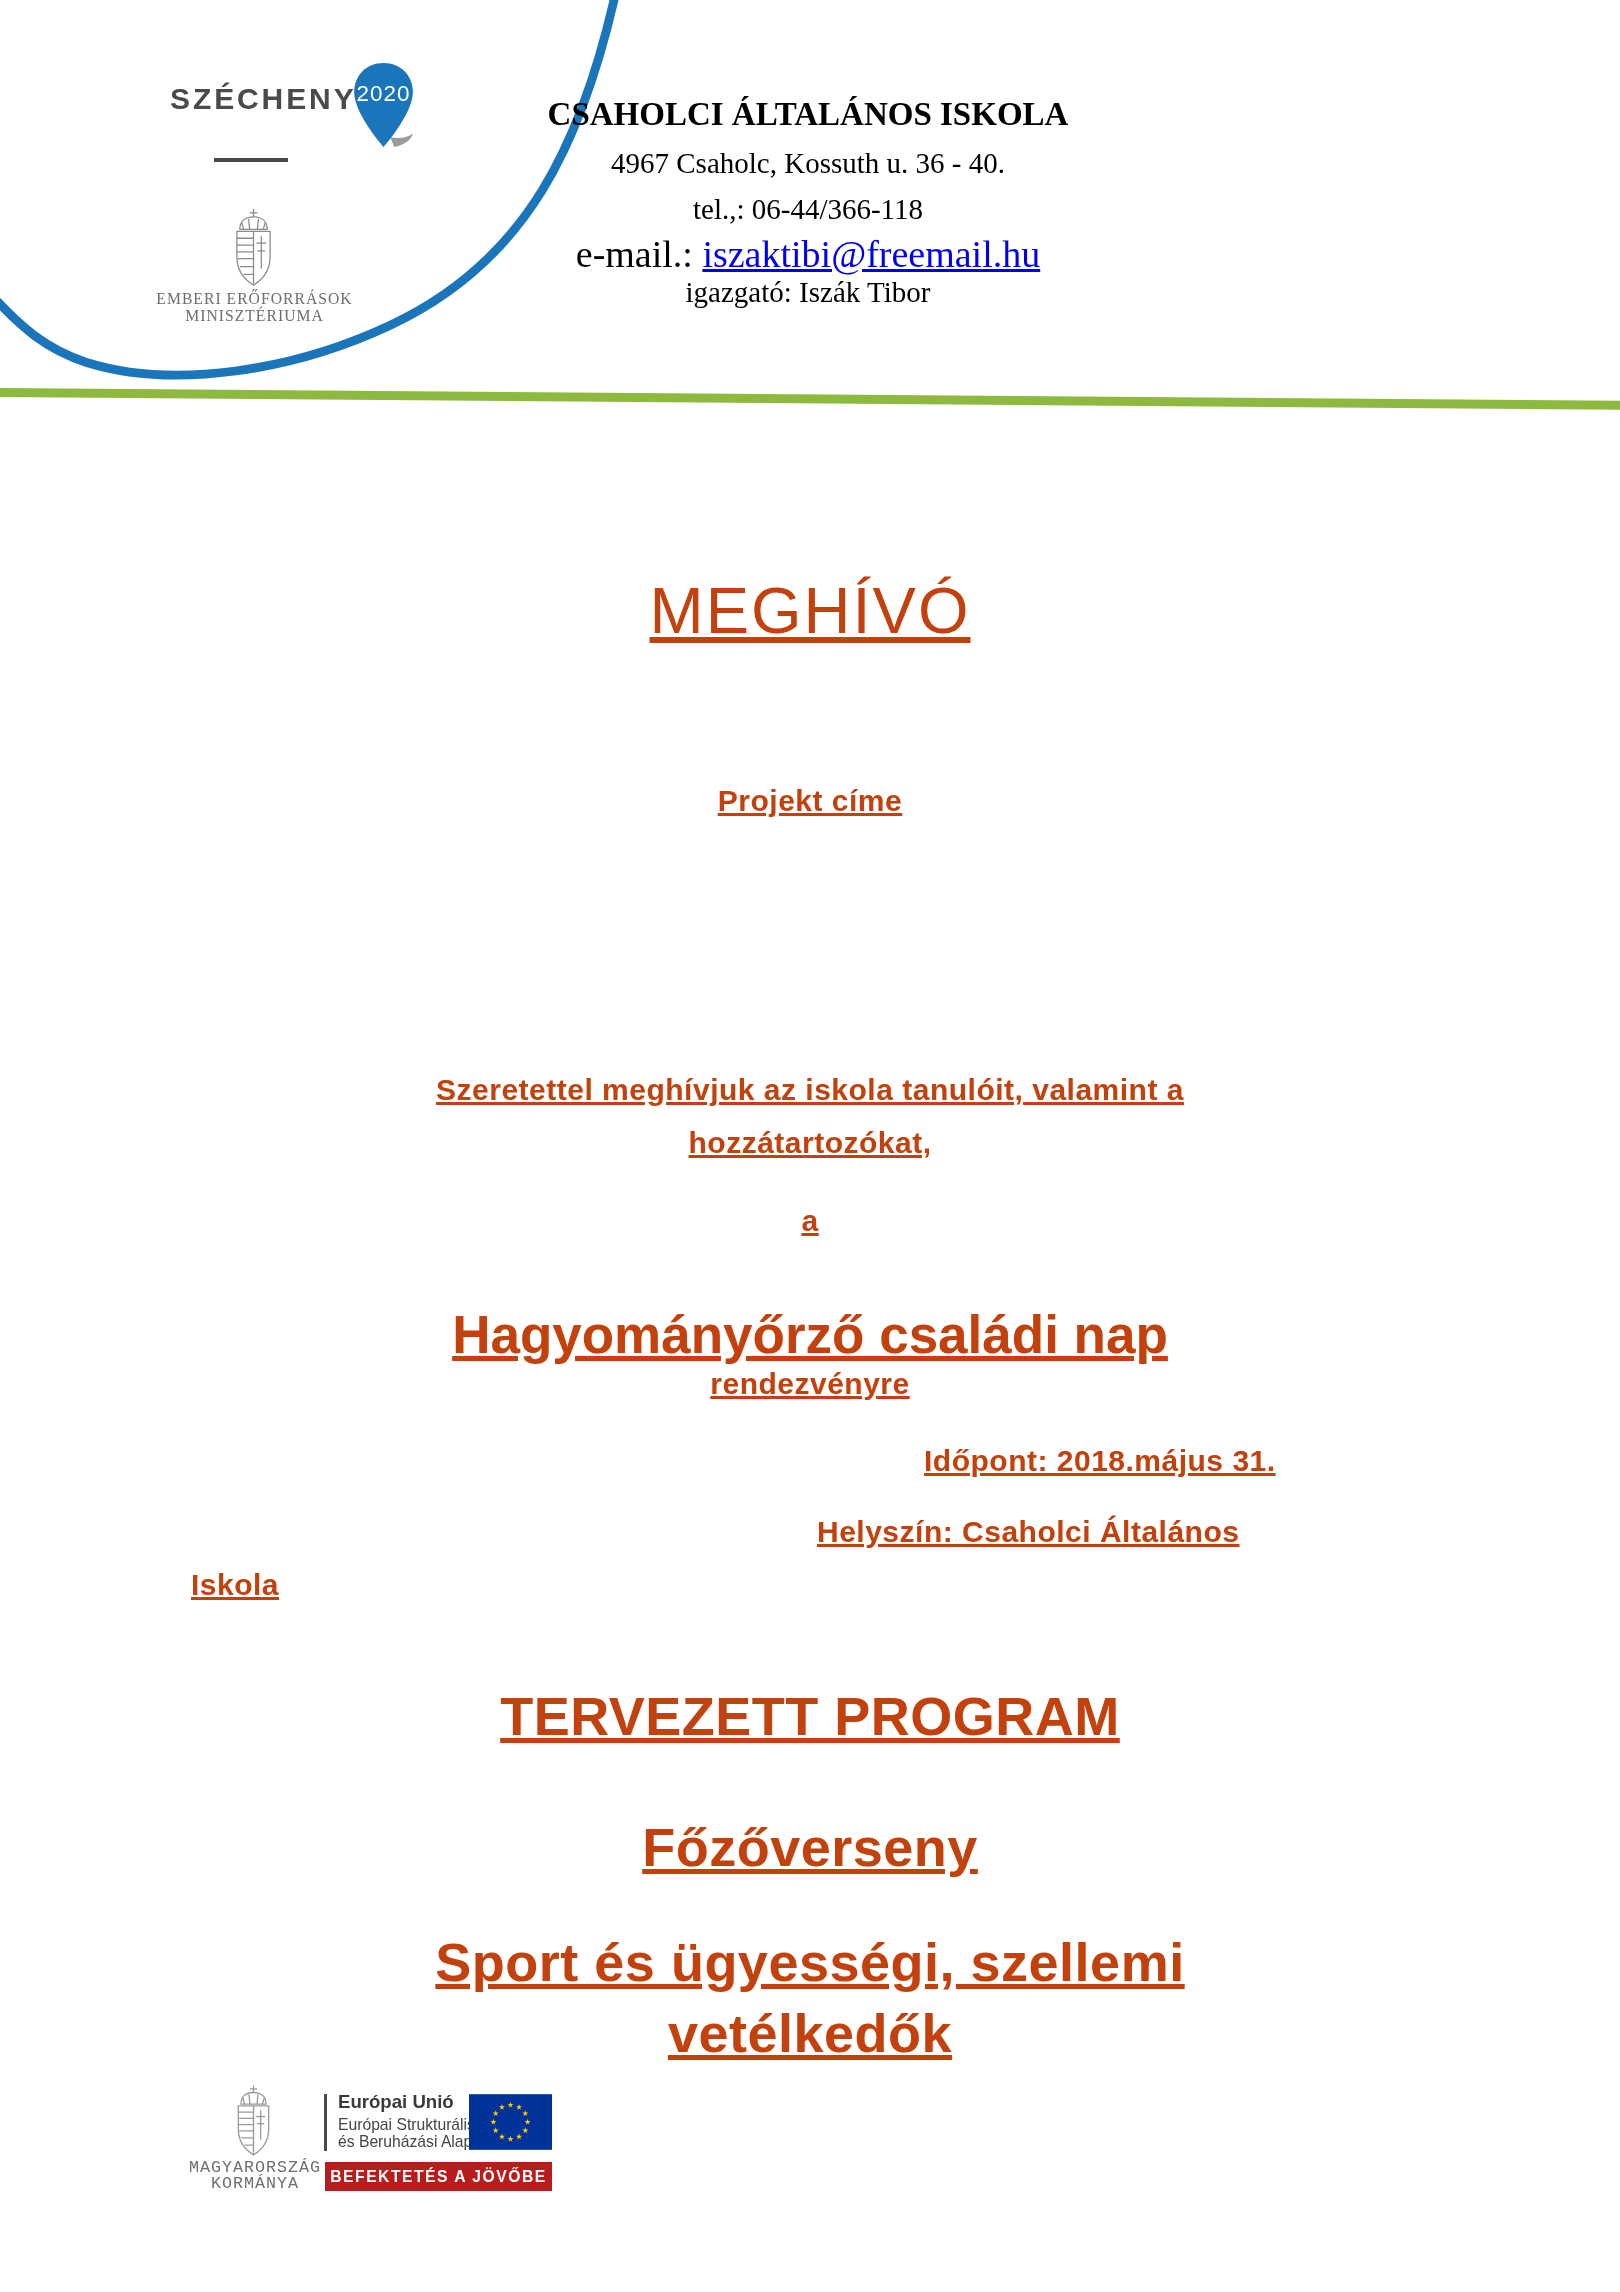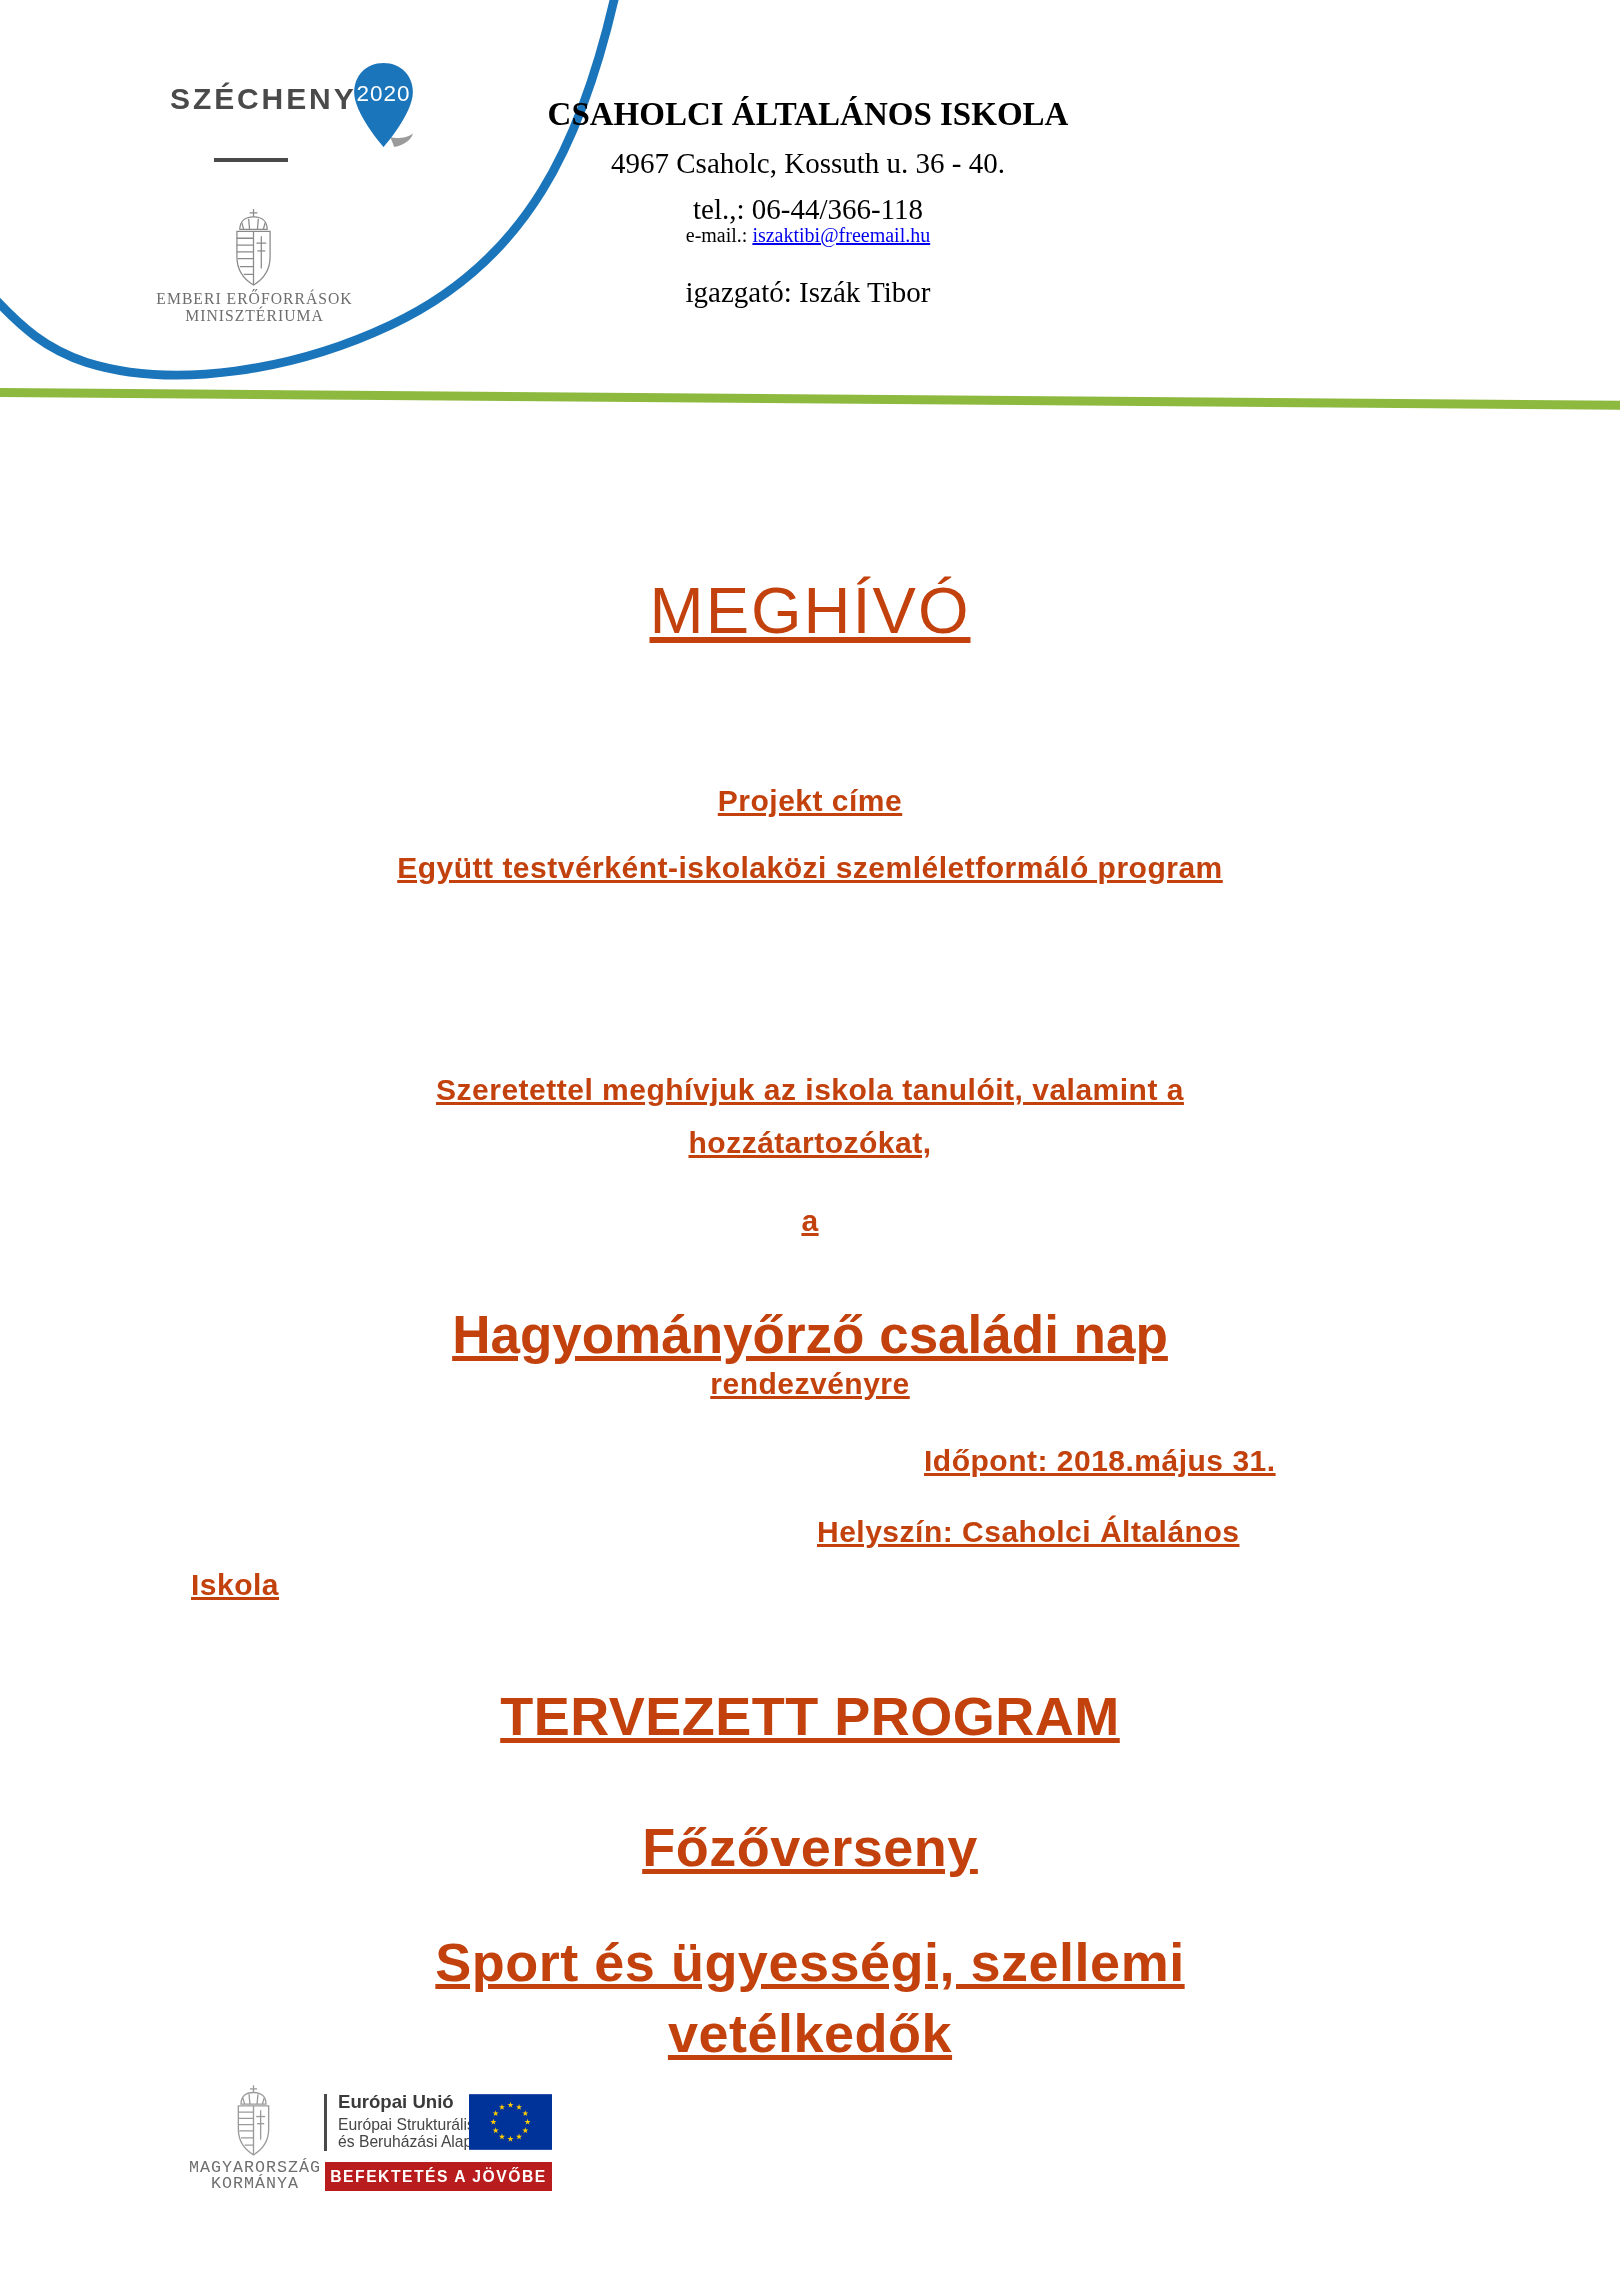--- a/index.html
+++ b/index.html
@@ -14,21 +14,21 @@
   #szechenyi-underline{position:absolute;left:214px;top:158px;width:74px;height:3.9px;background:#4a4a4a;}
   #ministry-arms{position:absolute;left:231px;top:208px;width:45px;height:80px;}
   #ministry-text{position:absolute;left:137px;top:291px;width:235px;text-align:center;
                  font-family:Liberation Serif, serif;color:#6e6e6e;font-size:15.7px;
                  letter-spacing:1px;line-height:16.7px;}
   .school-line{position:absolute;left:470px;width:676px;text-align:center;
                font-family:"Liberation Serif",serif;color:#000;}
   #school-name{top:96px;font-size:33px;font-weight:bold;}
   #school-address{top:147px;font-size:29px;}
   #school-phone{top:193px;font-size:29px;}
-  #school-email{top:224px;font-size:20px;}
+  #school-email{top:232px;font-size:38px;}
   #school-director{top:276px;font-size:29px;}
   #school-email a{color:#0000ee;text-decoration:underline;}
   #green-divider{position:absolute;left:-5.9px;top:388px;width:1637px;height:8.8px;background:#8db93e;
                  transform:rotate(0.45deg);transform-origin:left top;}
 
   
   .bline{position:absolute;left:191px;width:1238px;text-align:center;font-weight:bold;
          font-size:30px;letter-spacing:0.5px;color:#c2410c;text-decoration:underline;}
   #meghivo{top:573px;font-size:65px;font-weight:400;letter-spacing:2px;}
   #projekt-cime{top:784px;}
@@ -100,21 +100,20 @@
   <div id="school-phone" class="school-line">tel.,: 06-44/366-118</div>
   <div id="school-email" class="school-line">
     <span>e-mail.: </span><a href="#">iszaktibi@freemail.hu</a>
   </div>
   <div id="school-director" class="school-line">igazgató: Iszák Tibor</div>
 
   <div id="green-divider"></div>
 
   <div id="meghivo" class="bline">MEGHÍVÓ</div>
   <div id="projekt-cime" class="bline">Projekt címe</div>
-  <div id="egyutt" class="bline">Együtt testvérként-iskolaközi szemléletformáló program</div>
   <div id="szeretettel-1" class="bline">Szeretettel meghívjuk az iskola tanulóit, valamint a</div>
   <div id="szeretettel-2" class="bline">hozzátartozókat,</div>
   <div id="a-label" class="bline">a</div>
   <div id="esemeny-nev" class="bline">Hagyományőrző családi nap</div>
   <div id="rendezvenyre" class="bline">rendezvényre</div>
   <div id="idopont" class="bline">Időpont: 2018.május 31.</div>
   <div id="helyszin-1" class="bline">Helyszín: Csaholci Általános</div>
   <div id="helyszin-2" class="bline">Iskola</div>
   <div id="tervezett" class="bline">TERVEZETT PROGRAM</div>
   <div id="fozoverseny" class="bline">Főzőverseny</div>

